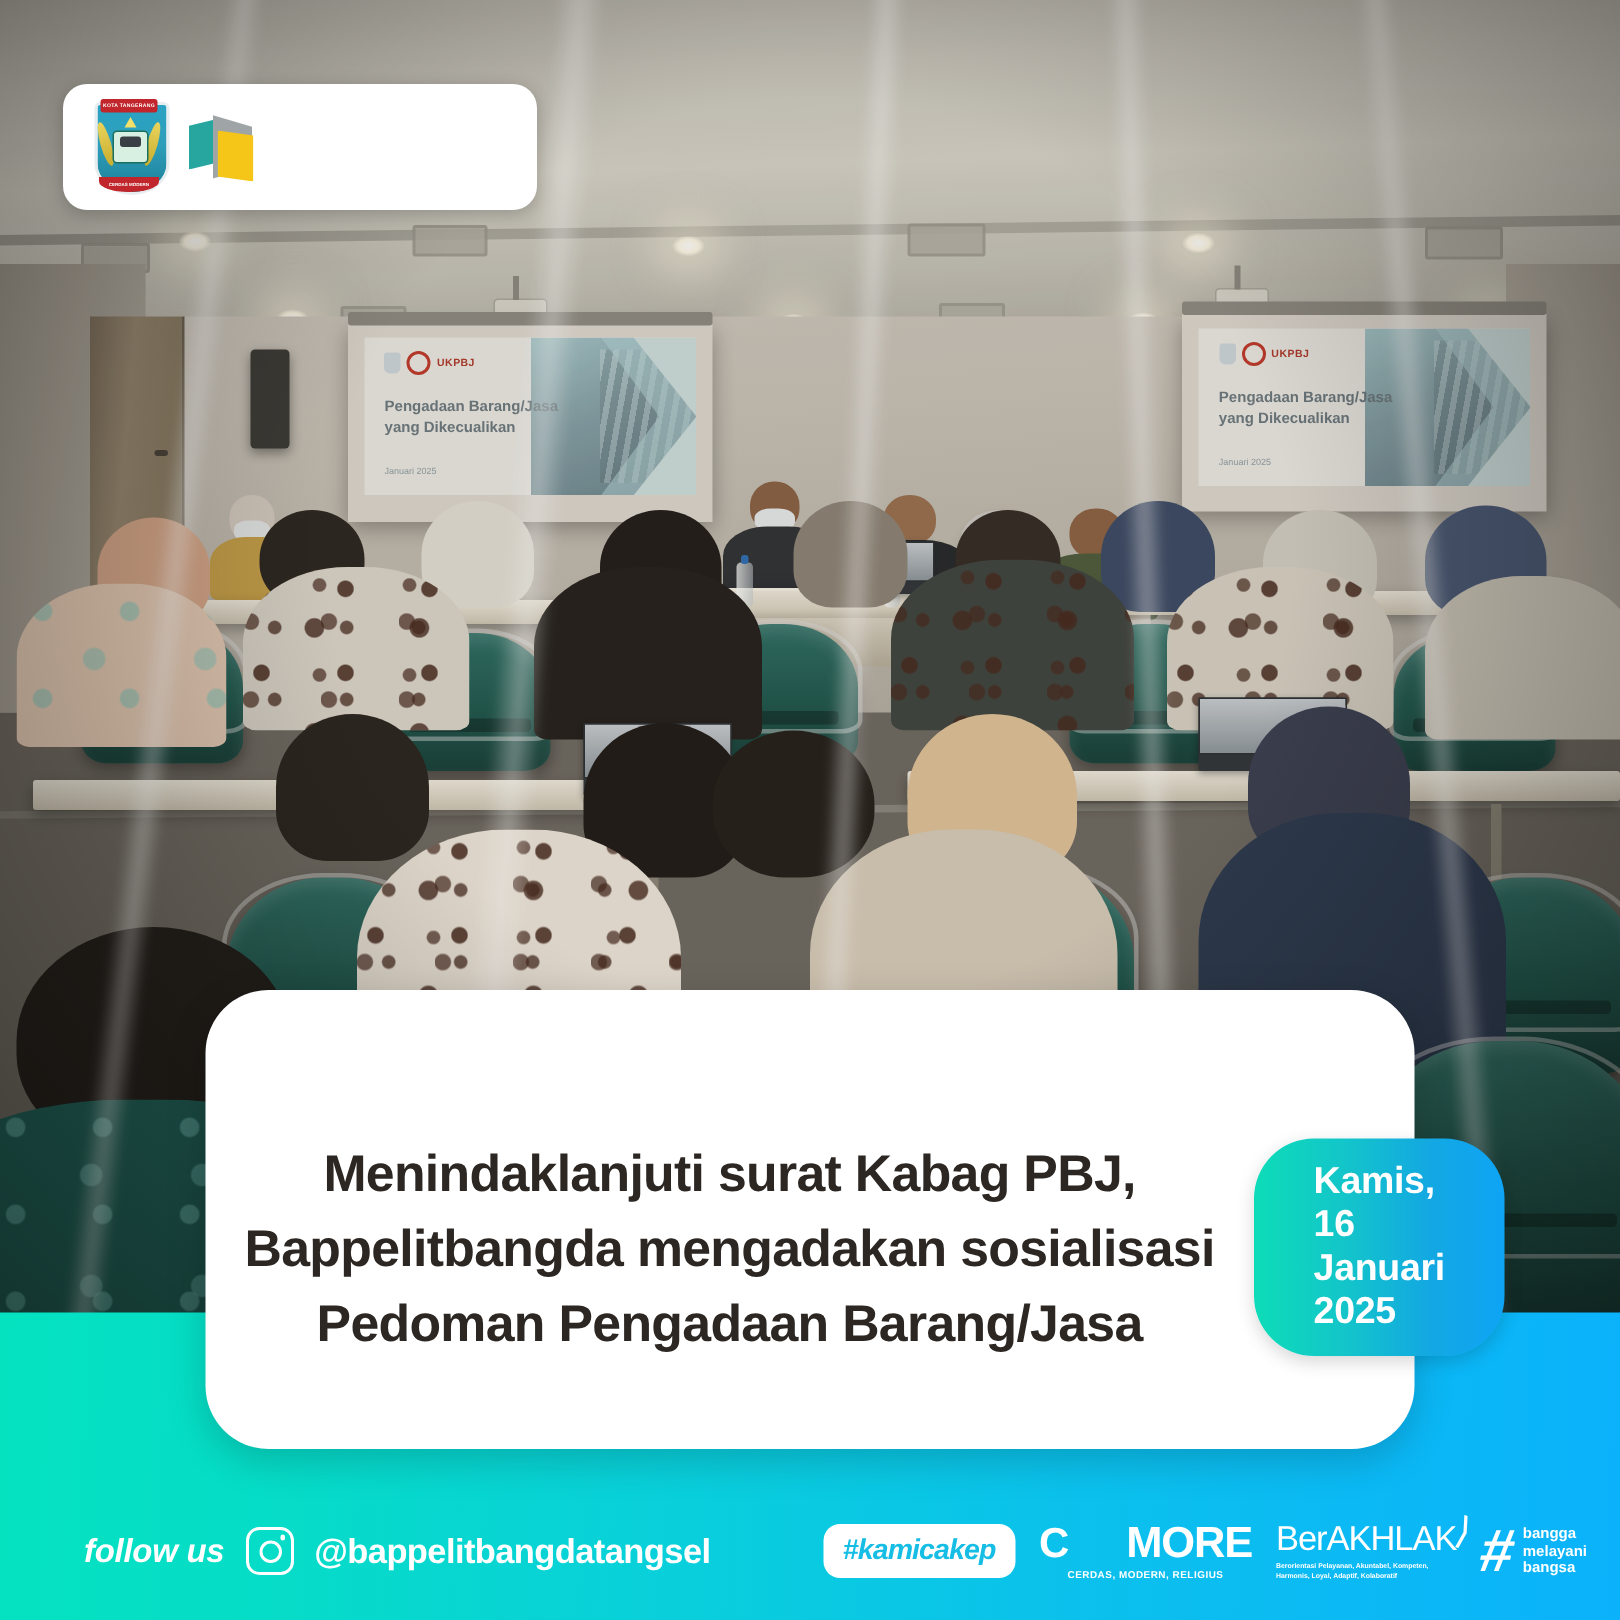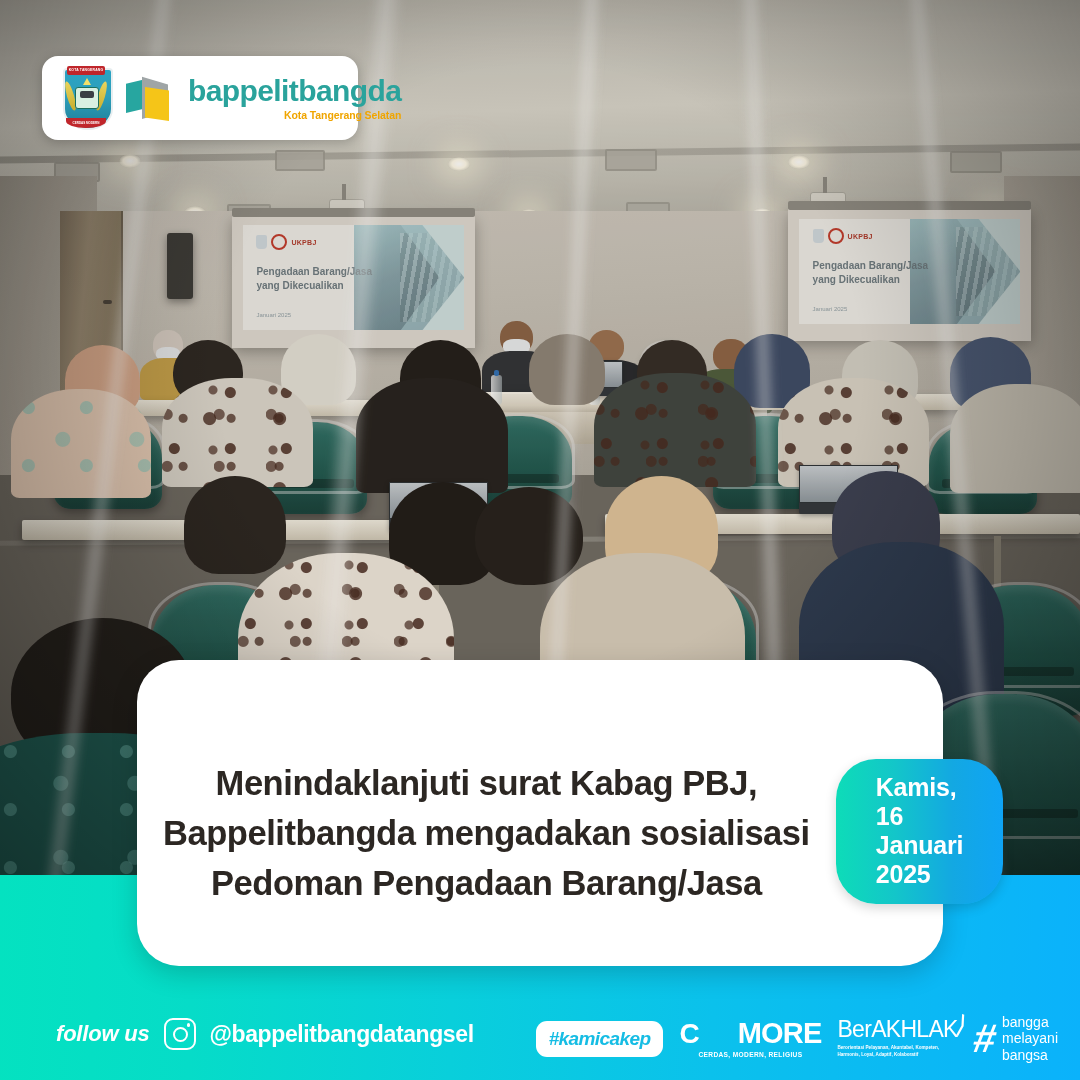--- a/index.html
+++ b/index.html
@@ -181,21 +181,21 @@
   .cmore .cglyph{font-size:28px;font-weight:bold;line-height:1;}
   .cmore .more{font-size:29px;font-weight:bold;letter-spacing:-.8px;line-height:1;margin-left:36px;}
   .cmore .tag{font-size:6.6px;font-weight:bold;letter-spacing:.35px;margin-top:3px;}
   .berakhlak{display:flex;flex-direction:column;color:#fff;position:relative;}
   .berakhlak .name{font-size:23px;font-weight:normal;letter-spacing:-.7px;line-height:1;}
   .berakhlak .swoosh{position:absolute;right:-9px;top:-7px;font-size:24px;font-weight:bold;
      transform:rotate(16deg) scaleX(.75);}
   .berakhlak .tag2{font-size:4.6px;line-height:1.5;margin-top:4px;max-width:112px;font-weight:bold;}
   .bangga{display:flex;align-items:center;gap:6px;color:#fff;}
   .bangga .hash{font-size:40px;font-weight:bold;line-height:.82;transform:skewX(-10deg);}
-  .bangga .words{font-size:14px;line-height:1.17;font-weight:400;}
+  .bangga .words{font-size:10px;line-height:1.17;font-weight:700;}
 </style>
 </head>
 <body>
 
 <div id="poster">
 
   <div class="photo">
     <div class="ph-layer">
 
       <div class="ceiling"></div>
@@ -392,24 +392,20 @@
       <div class="rice l"></div>
       <div class="rice r"></div>
       <div class="inner"></div>
       <div class="redband">CERDAS MODERN RELIGIUS</div>
     </div>
     <div class="bpmark">
       <div class="m-teal"></div>
       <div class="m-gray"></div>
       <div class="m-yellow"></div>
     </div>
-    <div class="bptext">
-      <div class="bp-main">bappelitbangda</div>
-      <div class="bp-sub">Kota Tangerang Selatan</div>
-    </div>
   </div>
 
   <div class="card">
     <div class="headline">
       <div>Menindaklanjuti surat Kabag PBJ,</div>
       <div>Bappelitbangda mengadakan sosialisasi</div>
       <div>Pedoman Pengadaan Barang/Jasa</div>
     </div>
     <div class="datepill">Kamis, 16 Januari 2025</div>
   </div>

